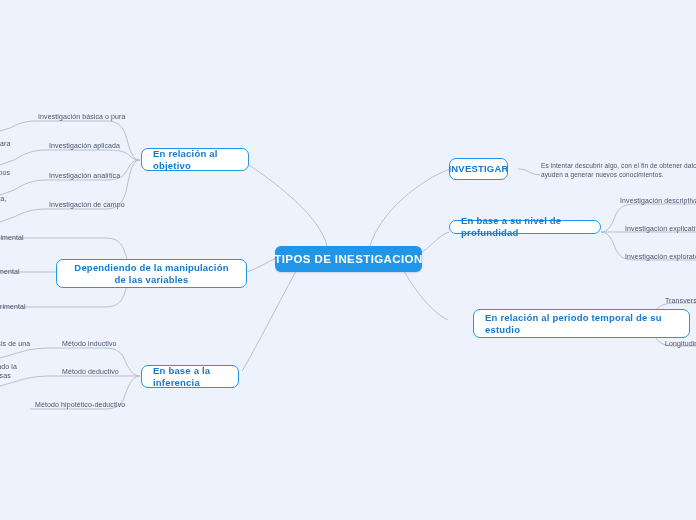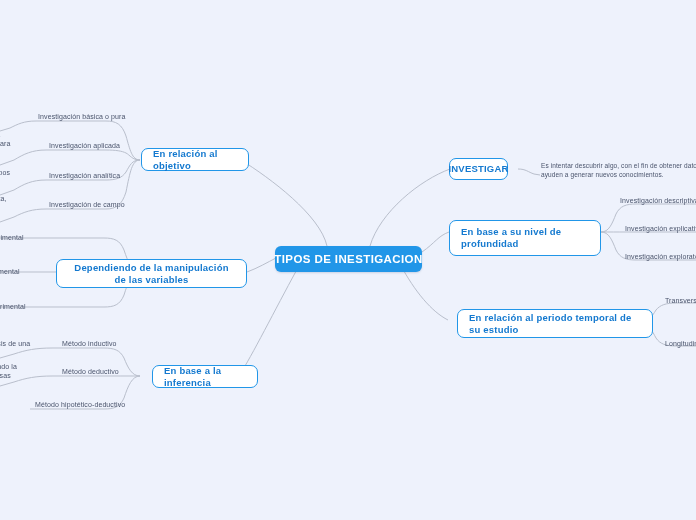--- a/index.html
+++ b/index.html
@@ -157,46 +157,46 @@
   <div class="leaf" style="left:-8px; top:194px;">reta,</div>
 
   <div class="node branch-node" style="left:56px; top:259px; width:191px; height:29px;text-align:center;">
     <span>Dependiendo de la manipulación de las variables</span>
   </div>
 
   <div class="leaf" style="left:-10px; top:233px;">perimental</div>
   <div class="leaf" style="left:-14px; top:267px;">perimental</div>
   <div class="leaf" style="left:-8px; top:302px;">perimental</div>
 
-  <div class="node branch-node" style="left:152px; top:365px; width:106px; height:23px;">
+  <div class="node branch-node" style="left:141px; top:365px; width:98px; height:23px;">
     <span>En base a la inferencia</span>
   </div>
 
   <div class="leaf" style="left:62px; top:339px;">Método inductivo</div>
   <div class="leaf" style="left:62px; top:367px;">Método deductivo</div>
   <div class="leaf" style="left:35px; top:400px;">Método hipotético-deductivo</div>
 
   <div class="leaf" style="left:-10px; top:339px;">álisis de una</div>
   <div class="leaf" style="left:-12px; top:362px; white-space:pre;">viendo la
 emisas</div>
 
   <div class="node branch-node" style="left:449px; top:158px; width:59px; height:22px; justify-content:center;">
     <span>INVESTIGAR</span>
   </div>
 
   <div class="note" style="left:541px; top:161px;">Es intentar descubrir algo, con el fin de obtener datos q ayuden a generar nuevos conocimientos.</div>
 
-  <div class="node branch-node" style="left:449px; top:220px; width:152px; height:36px;">
+  <div class="node branch-node" style="left:449px; top:220px; width:152px; height:14px;">
     <span>En base a su nivel de profundidad</span>
   </div>
 
   <div class="leaf" style="left:620px; top:196px;">Investigación descriptiva</div>
   <div class="leaf" style="left:625px; top:224px;">Investigación explicativa</div>
   <div class="leaf" style="left:625px; top:252px;">Investigación exploratoria</div>
 
-  <div class="node branch-node" style="left:457px; top:309px; width:196px; height:29px;">
+  <div class="node branch-node" style="left:473px; top:309px; width:217px; height:29px;">
     <span>En relación al periodo temporal de su estudio</span>
   </div>
 
   <div class="leaf" style="left:665px; top:296px;">Transversal</div>
   <div class="leaf" style="left:665px; top:339px;">Longitudinal</div>
 
 </div>
 
 </body></html>

